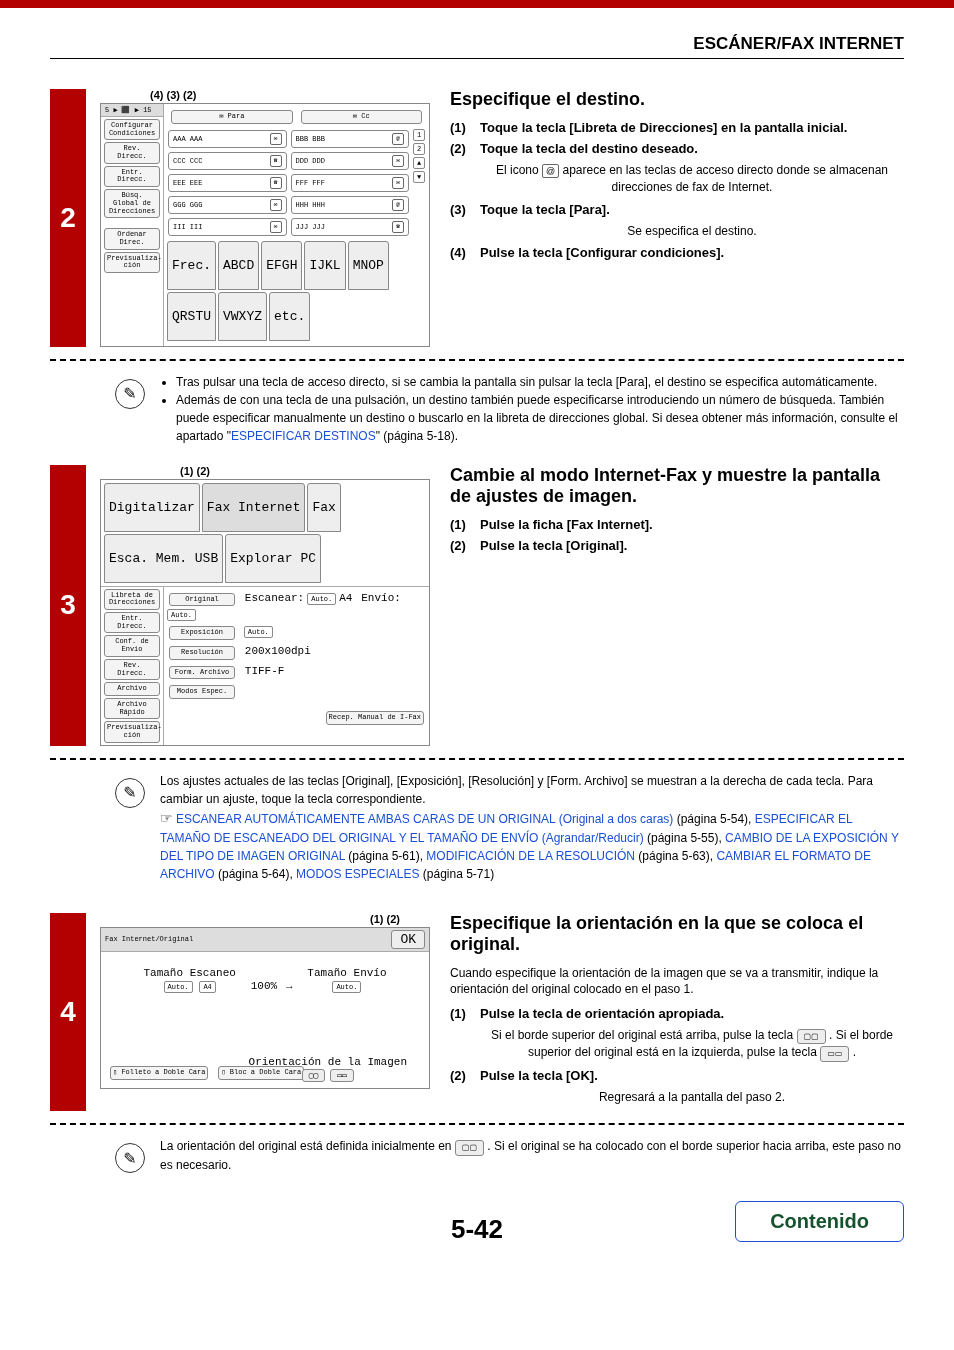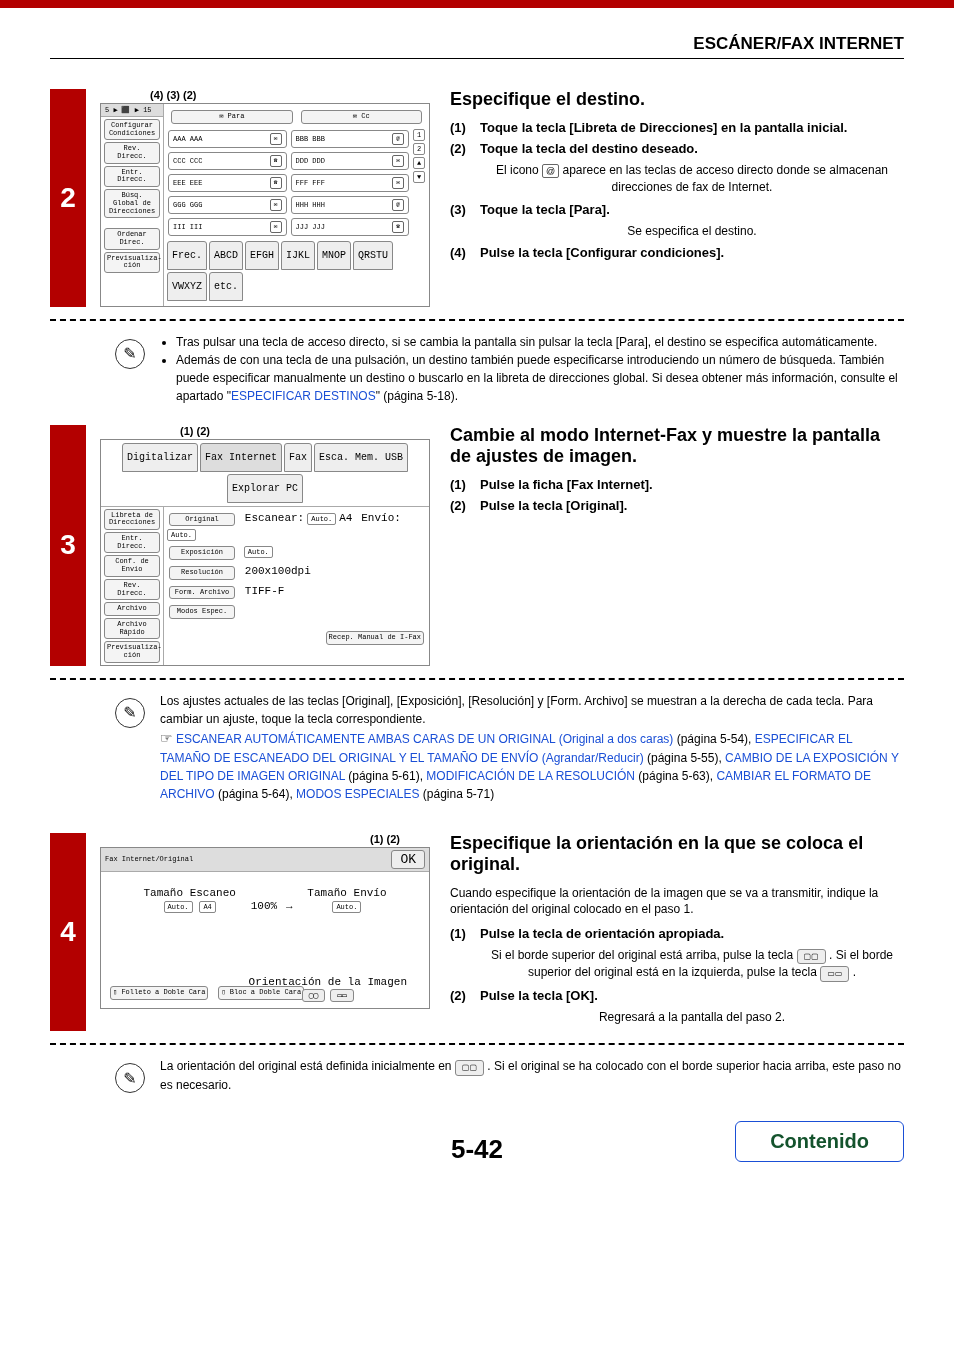--- a/index.html
+++ b/index.html
@@ -33,21 +33,21 @@
   .note-text ul { margin: 0; padding-left: 16px; }
   a.link { color: #1a4fd6; text-decoration: none; }
   .callouts { font-size: 11px; font-weight: bold; text-align: left; padding-left: 10px; margin-bottom: 2px;}
   .page-num { text-align: center; font-size: 26px; font-weight: bold; margin-top: 40px; }
   .contenido-btn { position: relative; float: right; margin-top: -44px; border: 1px solid #1a4fd6; border-radius: 6px; padding: 8px 34px; color: #14532d; font-weight: bold; font-size: 20px; background:#fff; }
   
   .ss-row { display:flex; }
   .ss-side { width: 62px; border-right:1px solid #aaa; }
   .ss-main { flex:1; padding:2px; }
   .ss-btn { border:1px solid #888; border-radius:3px; margin:2px 3px; padding:2px 2px; text-align:center; background:#f4f4f4; font-size:7px; line-height:1.1;}
-  .ss-tab { border:1px solid #888; border-radius:3px 3px 0 0; margin:1px; padding:8px 4px; display:inline-block; background:#eee; font-size:10px;}
+  .ss-tab { border:1px solid #888; border-radius:3px 3px 0 0; margin:1px; padding:16px 4px; display:inline-block; background:#eee; font-size:13px;}
   .ss-tab.sel { background:#ddd; }
   .ss-field { border:1px solid #888; border-radius:2px; margin:1px; padding:1px 3px; display:inline-block; background:#fff; font-size:7px;}
   .ss-label { display:inline-block; padding:1px 2px; font-size:11px;}
   .ss-hdr { background:#ddd; padding:2px 4px; font-size:7px; border-bottom:1px solid #aaa;}
   .ss-entry { border:1px solid #888; border-radius:3px; margin:2px; padding:2px 4px; display:flex; justify-content:space-between; align-items:center; font-size:7px; background:#fff;}
   .ss-ico { width:10px; height:10px; border:1px solid #666; border-radius:2px; font-size:6px; text-align:center; line-height:10px;}
   .ss-ok { border:1px solid #888; border-radius:3px; padding:1px 8px; font-size:13px; background:#eee;}
   .orient-box { border:1px solid #888; border-radius:3px; padding:1px 6px; display:inline-flex; gap:3px; align-items:center; font-size:8px; background:#eee;}
   .mini-icon { display:inline-block; border:1px solid #666; border-radius:2px; padding:0 3px; font-size:9px; line-height:12px; }
   .ptr { font-size:14px; }
@@ -186,21 +186,21 @@
 
   <div class="step">
     <div class="step-left">
         <span class="step-num">3</span>
       </div>
     <div class="step-body">
       <div class="two-col">
         <div class="screenshot-box" style="width:330px;">
           <div class="callouts" style="padding-left:80px;">(1)   (2)</div>
           <div class="screenshot">
-            <div style="padding:2px; border-bottom:1px solid #aaa;text-align:center;">
+            <div style="padding:2px; border-bottom:1px solid #aaa;">
               <span class="ss-tab">Digitalizar</span><span class="ss-tab sel">Fax Internet</span><span class="ss-tab">Fax</span><span class="ss-tab">Esca. Mem. USB</span><span class="ss-tab">Explorar PC</span>
             </div>
             <div class="ss-row">
               <div class="ss-side">
                 <div class="ss-btn">Libreta de Direcciones</div>
                 <div class="ss-btn">Entr. Direcc.</div>
                 <div class="ss-btn">Conf. de Envío</div>
                 <div class="ss-btn">Rev. Direcc.</div>
                 <div class="ss-btn">Archivo</div>
                 <div class="ss-btn">Archivo Rápido</div>

